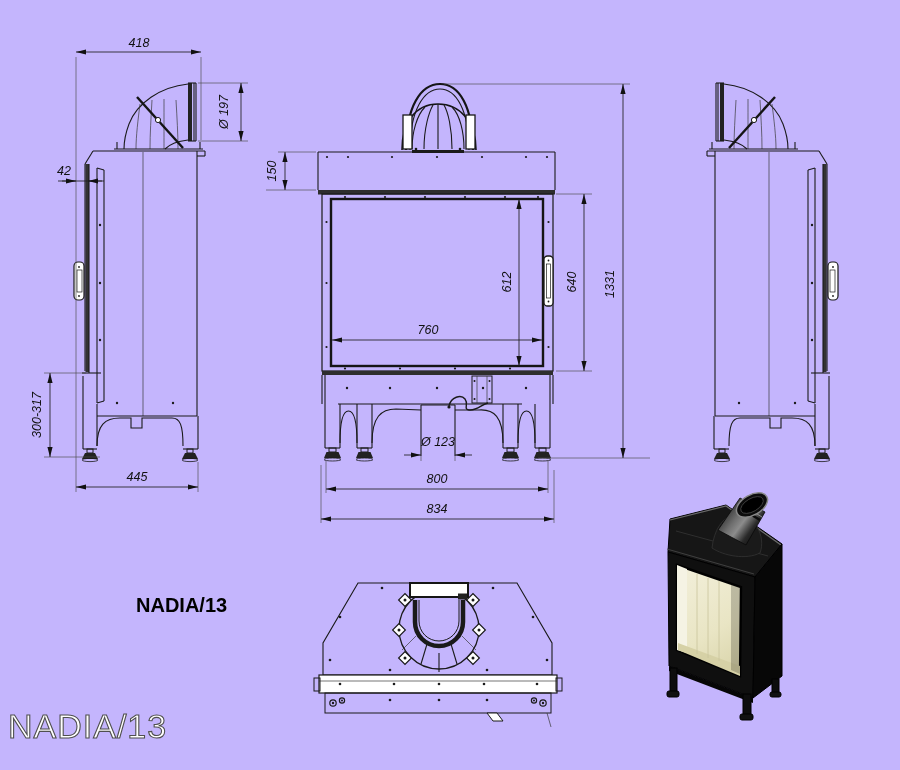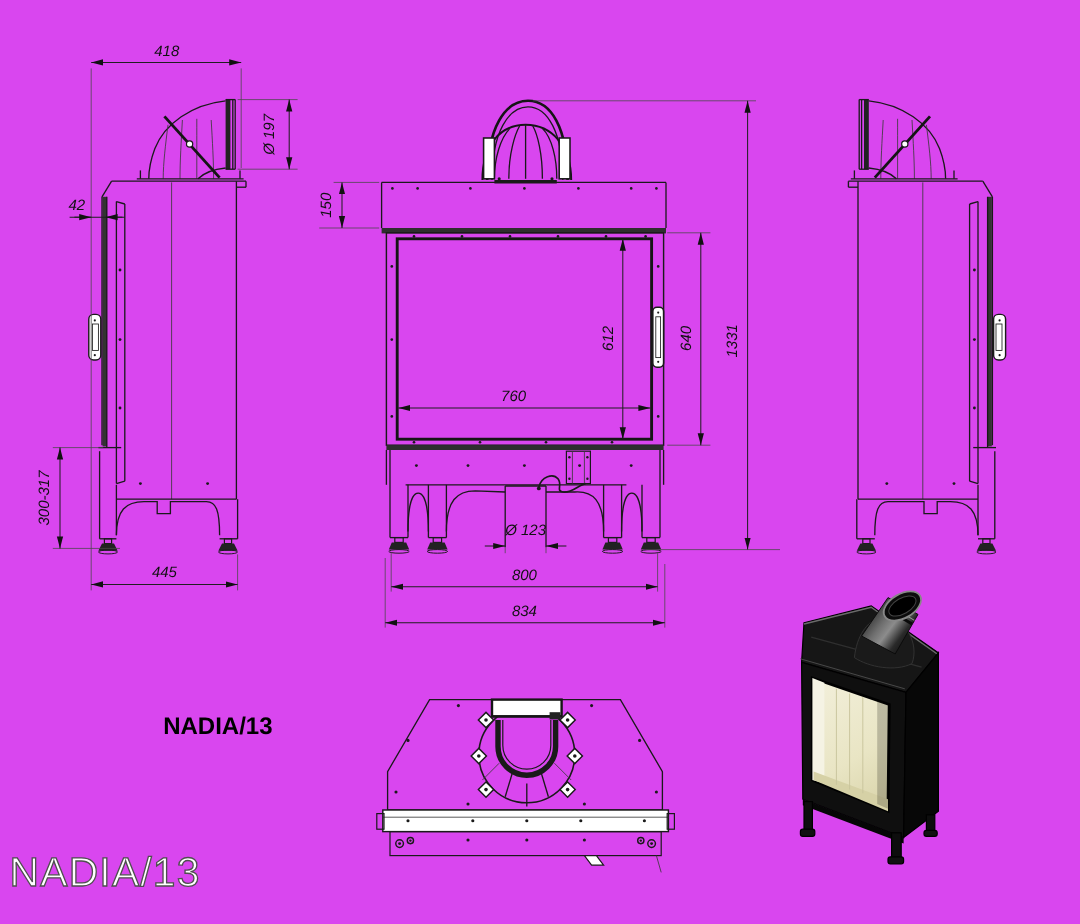--- a/index.html
+++ b/index.html
@@ -1,16 +1,16 @@
 <!DOCTYPE html>
 <html><head>
 <meta charset="utf-8">
 <style>
   html,body{margin:0;padding:0;background:#ffffff;}
-  .canvas{position:relative;width:900px;height:770px;background:#d946ef;overflow:hidden;
+  .canvas{position:relative;width:900px;height:770px;background:#c4b5fd;overflow:hidden;
           font-family:"Liberation Sans", sans-serif;text-align:center;}
   svg{display:block;}
   .ln{stroke:#1a1a1a;stroke-width:1.1;fill:none;}
   .lnthin{stroke:#3a3a3a;stroke-width:0.7;fill:none;}
   .lnthick{stroke:#151515;stroke-width:2.4;fill:none;}
   .dim{stroke:#1f1f1f;stroke-width:0.85;fill:none;}
   .ext{stroke:#4a4a4a;stroke-width:0.65;fill:none;}
   .dimtxt{font:italic 12.5px "Liberation Sans", sans-serif;fill:#111;text-anchor:middle;}
   .dot{fill:#1a1a1a;stroke:none;}
   .darkfill{fill:#2e2e2e;stroke:none;}

